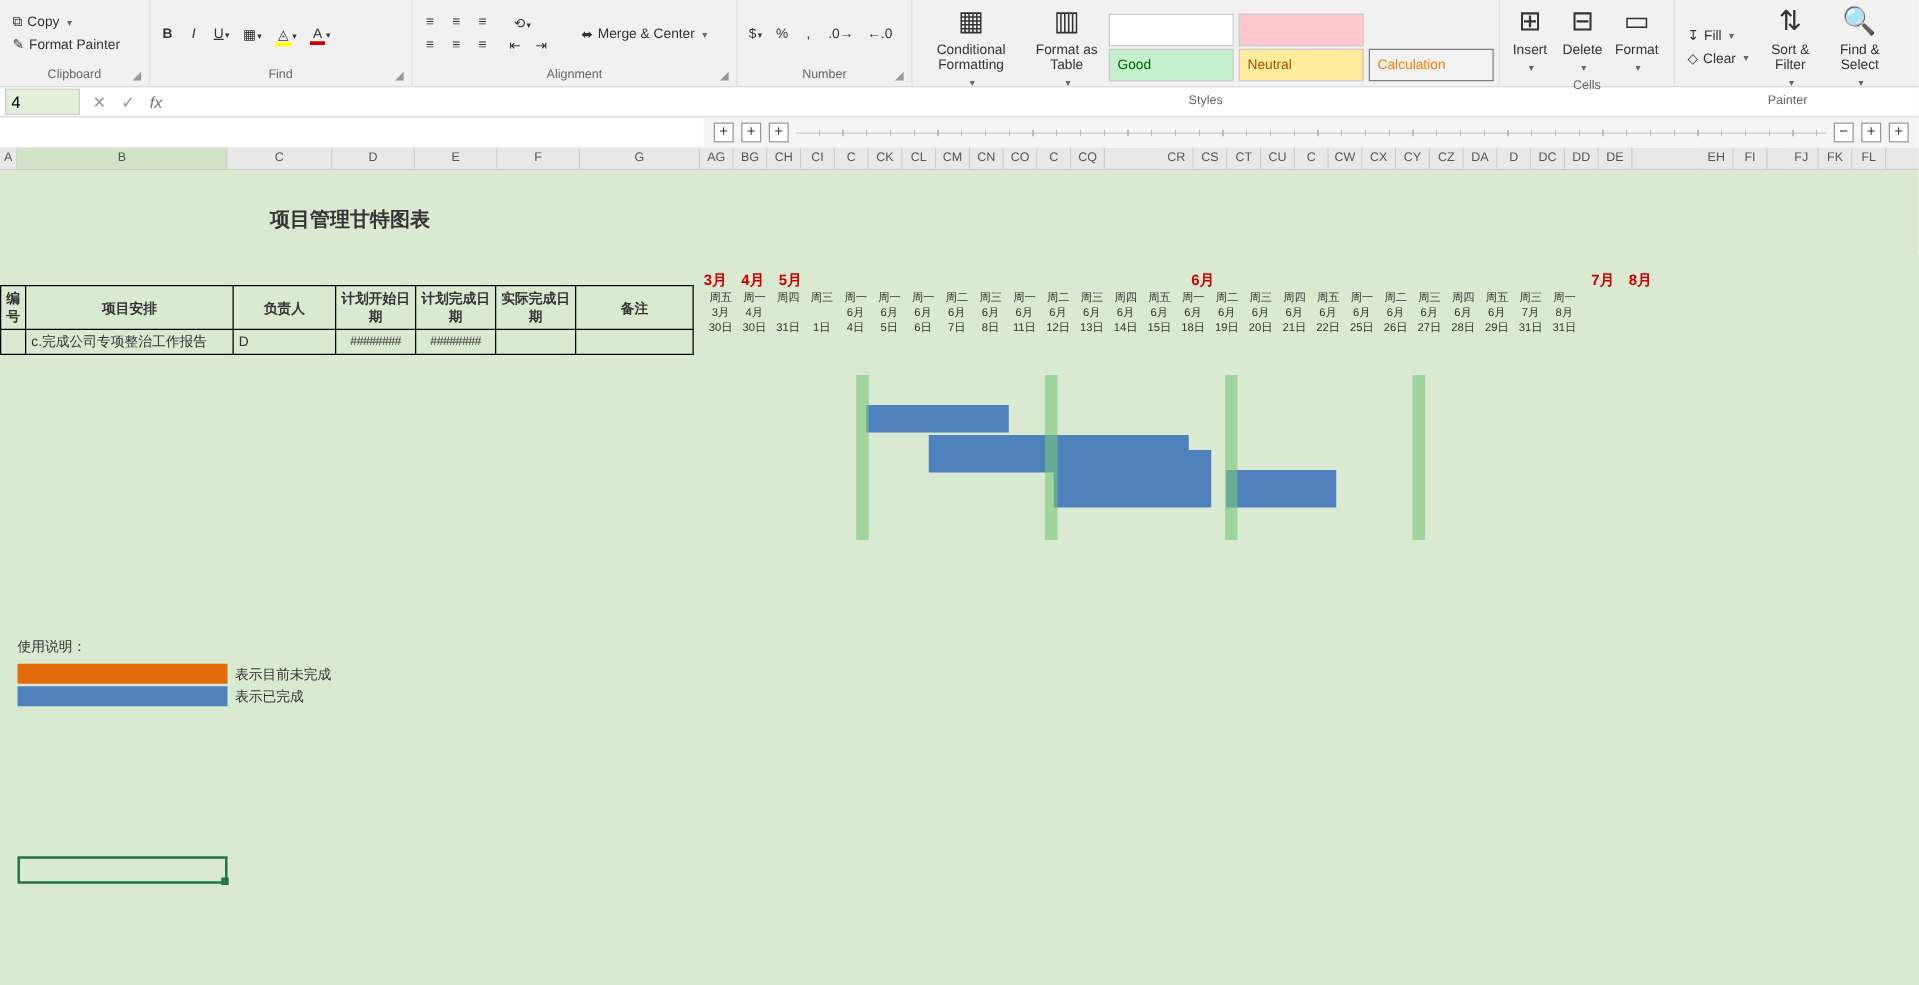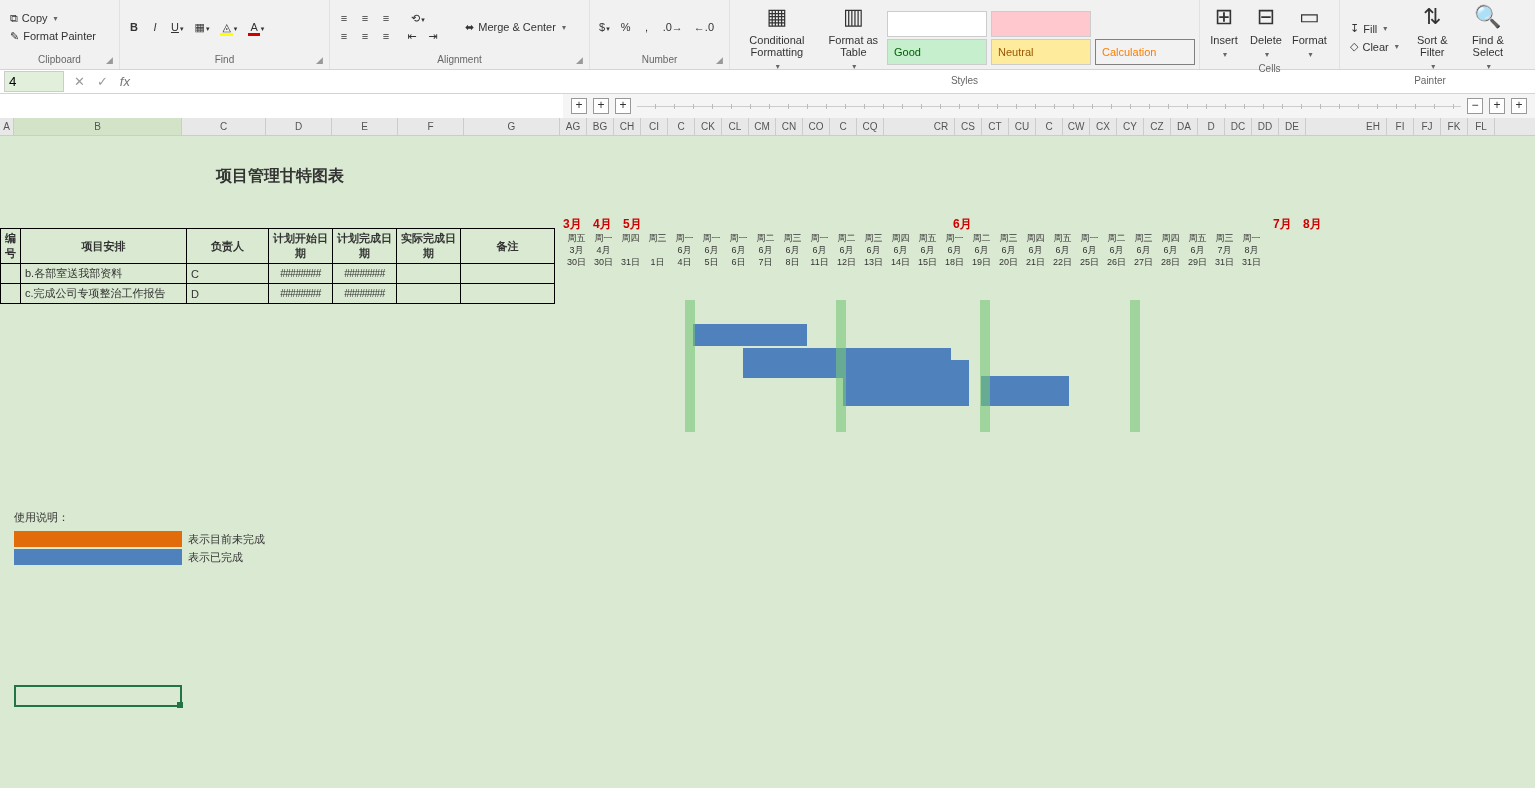--- a/index.html
+++ b/index.html
@@ -316,21 +316,21 @@
         <div class="col-h" style="width: 27px;">CZ</div>
         <div class="col-h" style="width: 27px;">DA</div>
         <div class="col-h" style="width: 27px;">D</div>
         <div class="col-h" style="width: 27px;">DC</div>
         <div class="col-h" style="width: 27px;">DD</div>
         <div class="col-h" style="width: 27px;">DE</div>
         <div class="col-h" style="width: 27px; margin-top: 24px;">DF</div>
         <div class="col-h" style="width: 27px; margin-top: 40px;">DG</div>
         <div class="col-h" style="width: 27px;">EH</div>
         <div class="col-h" style="width: 27px;">FI</div>
-        <div class="col-h" style="width: 27px;">FJ</div>
+        <div class="col-h" style="width: 27px; margin-left: 14px;">FJ</div>
         <div class="col-h" style="width: 27px;">FK</div>
         <div class="col-h" style="width: 27px;">FL</div>
       </div>
   </div>
 
   <div class="grid-body" style="top:42px">
     <div class="sheet-content">
 
       <div class="title-row">项目管理甘特图表</div>
       <div class="today-row">
@@ -343,29 +343,20 @@
             <th class="col-no">编号</th>
             <th class="col-task">项目安排</th>
             <th class="col-owner">负责人</th>
             <th class="col-d1">计划开始日期</th>
             <th class="col-d2">计划完成日期</th>
             <th class="col-d3">实际完成日期</th>
             <th class="col-remark">备注</th>
           </tr>
         </thead>
         <tbody id="task-body">
-            <tr>
-              <td class="col-no"></td>
-              <td class="col-task">b.各部室送我部资料</td>
-              <td class="col-owner">C</td>
-              <td class="col-d1 hash">########</td>
-              <td class="col-d2 hash">########</td>
-              <td class="col-d3"></td>
-              <td class="col-remark"></td>
-            </tr>
             <tr>
               <td class="col-no"></td>
               <td class="col-task">c.完成公司专项整治工作报告</td>
               <td class="col-owner">D</td>
               <td class="col-d1 hash">########</td>
               <td class="col-d2 hash">########</td>
               <td class="col-d3"></td>
               <td class="col-remark"></td>
             </tr>
           </tbody>

